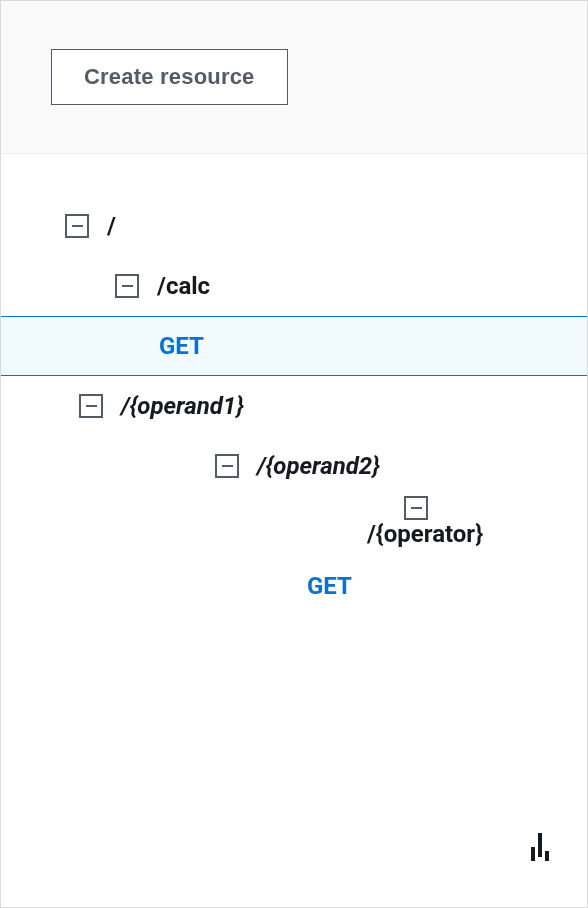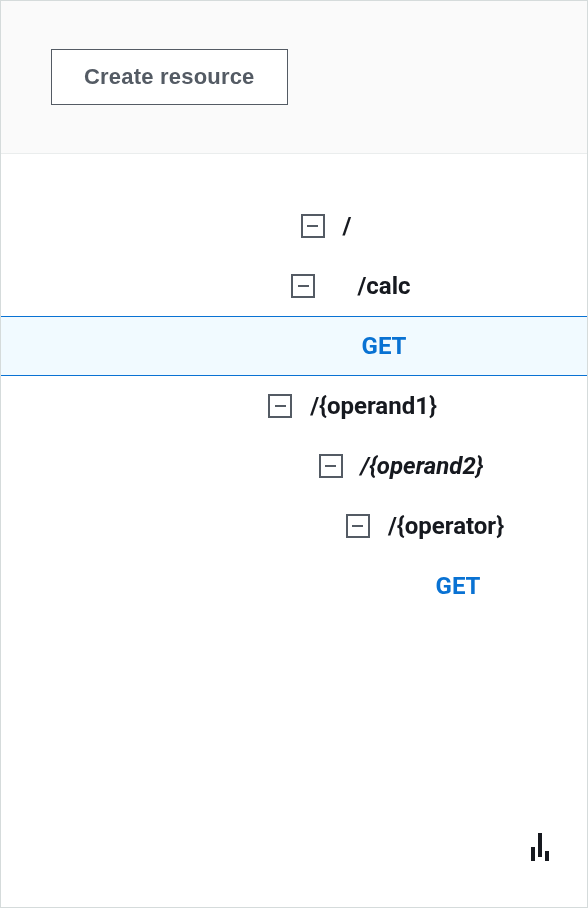--- a/index.html
+++ b/index.html
@@ -1,19 +1,18 @@
 <!DOCTYPE html>
 <html><head>
   <meta charset="utf-8">
   <style>
     * {
       box-sizing: border-box;
       margin: 0;
       padding: 0;
-      justify-content: center;
     }
     body {
       font-family: -apple-system, BlinkMacSystemFont, "Segoe UI", Roboto, Helvetica, Arial, sans-serif;
       background: #f2f3f3;
       width: 588px;
       height: 908px;
       overflow: hidden;
     }
     .panel {
       background: #ffffff;
@@ -49,25 +48,25 @@
       height: 60px;
       width: 100%;
       cursor: pointer;
     }
     .tree-row.selected {
       background: #f1faff;
       border-top: 1px solid #0972d3;
       border-bottom: 1px solid #0972d3;
     }
     .indent-0 { padding-left: 64px; }
-    .indent-1 { padding-left: 114px; gap: 24px; }
+    .indent-1 { padding-left: 114px; }
     .indent-2 { padding-left: 158px; }
-    .indent-3 { padding-left: 117px; }
+    .indent-3 { padding-left: 78px; font-style: italic; }
     .indent-4 { padding-left: 214px; font-style: italic; }
-    .indent-5 { padding-left: 262px; }
+    .indent-5 { padding-left: 262px; flex-direction: column; }
     .indent-6 { padding-left: 306px; }
     .collapse-icon {
       width: 24px;
       height: 24px;
       border: 2px solid #545b64;
       display: inline-flex;
       align-items: center;
       justify-content: center;
       margin-right: 18px;
       flex-shrink: 0;
@@ -80,21 +79,20 @@
       background: #545b64;
     }
     .node-label {
       font-size: 24px;
       font-weight: 700;
       color: #16191f;
     }
     .method-label {
       font-size: 24px;
       font-weight: 700;
-      margin-left: 22px;
     }
     .method-get { color: #0972d3; }
     .method-post { color: #037f0c; }
     .feedback-icon {
       position: absolute;
       right: 38px;
       bottom: 46px;
       display: flex;
       align-items: flex-end;
       gap: 3px;

